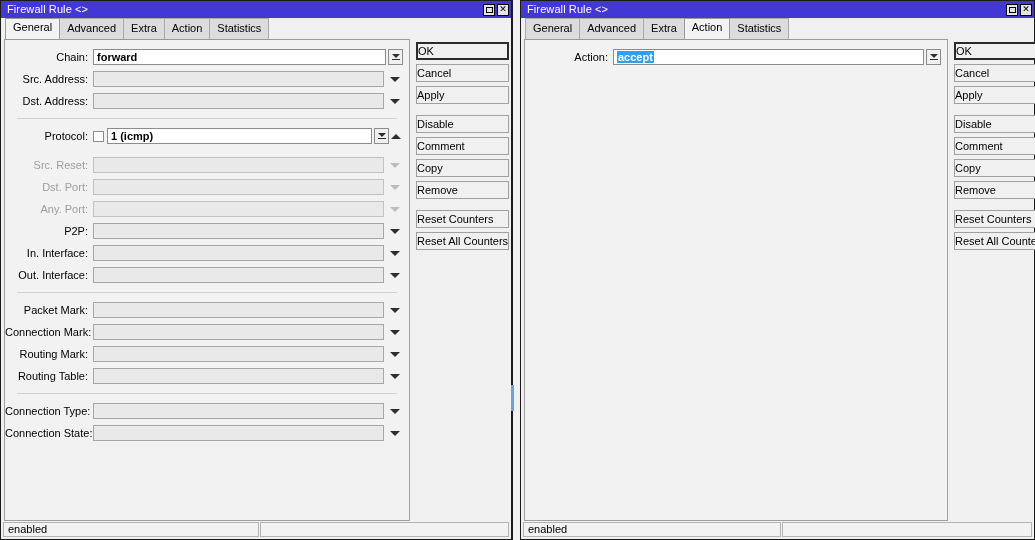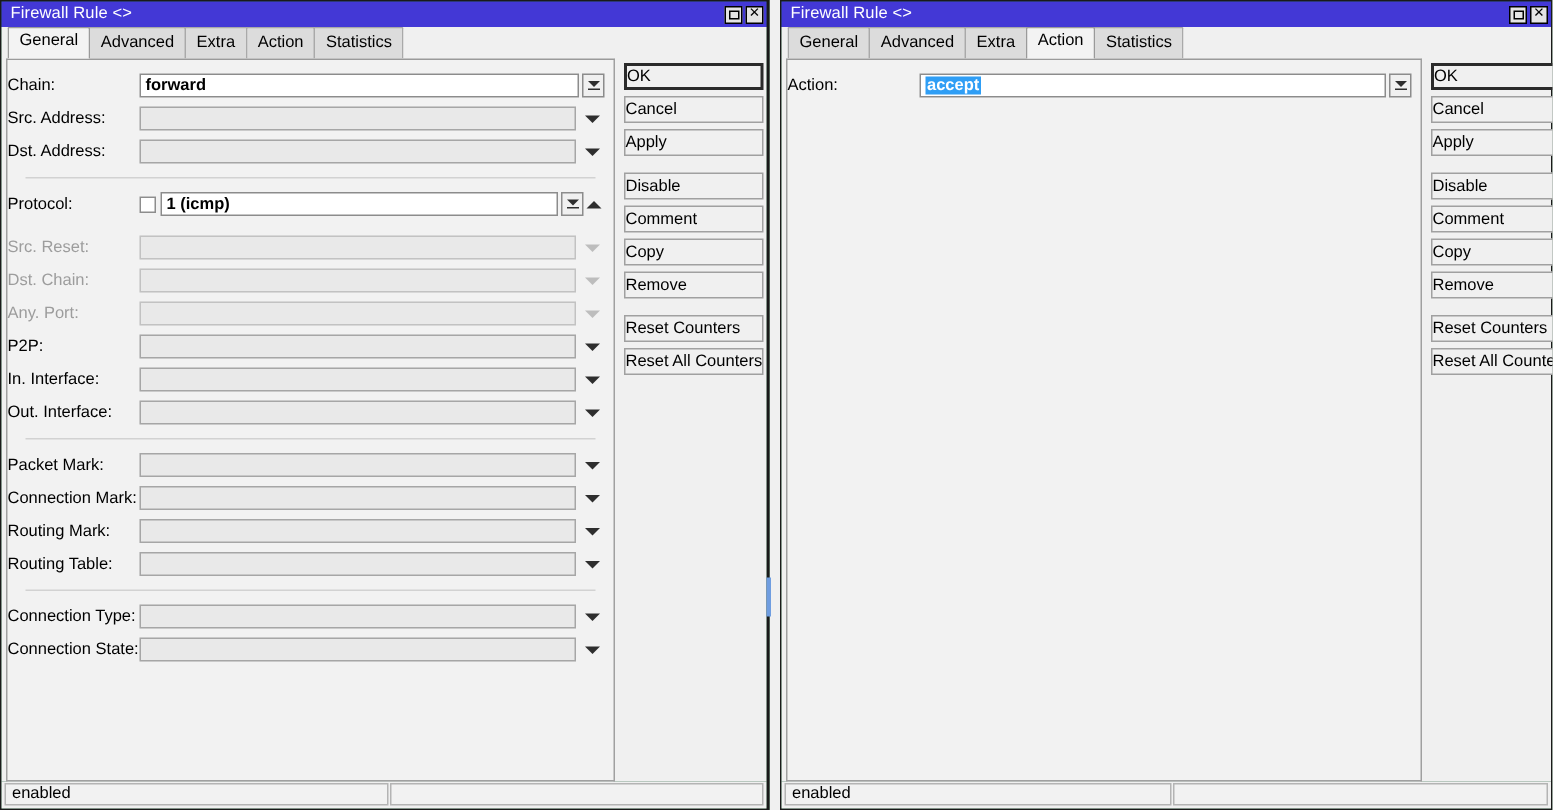--- a/index.html
+++ b/index.html
@@ -154,21 +154,21 @@
   }
   .row {
     display: flex;
     align-items: center;
     height: 22px;
     padding-right: 6px;
   }
   .lbl {
     font-size: 11px;
     color: #000;
-    text-align: left;
+    text-align: right;
     padding-right: 5px;
     white-space: nowrap;
     flex: none;
     box-sizing: border-box;
   }
   #win-left .lbl  { width: 88px; }
   #win-right .lbl { width: 88px; }
   .lbl.dim { color: #9d9d9d; }
 
   .fieldwrap {
@@ -376,21 +376,21 @@
               <div class="row">
                 <div class="lbl dim">Src. Reset:</div>
                 <div class="fieldwrap">
                   <div class="fld disabled"></div>
                   <div class="arrowonly">
                     <div class="tri-d light"></div>
                   </div>
                 </div>
               </div>
               <div class="row">
-                <div class="lbl dim">Dst. Chain:</div>
+                <div class="lbl dim">Dst. Port:</div>
                 <div class="fieldwrap">
                   <div class="fld disabled"></div>
                   <div class="arrowonly">
                     <div class="tri-d light"></div>
                   </div>
                 </div>
               </div>
               <div class="row">
                 <div class="lbl dim">Any. Port:</div>
                 <div class="fieldwrap">

